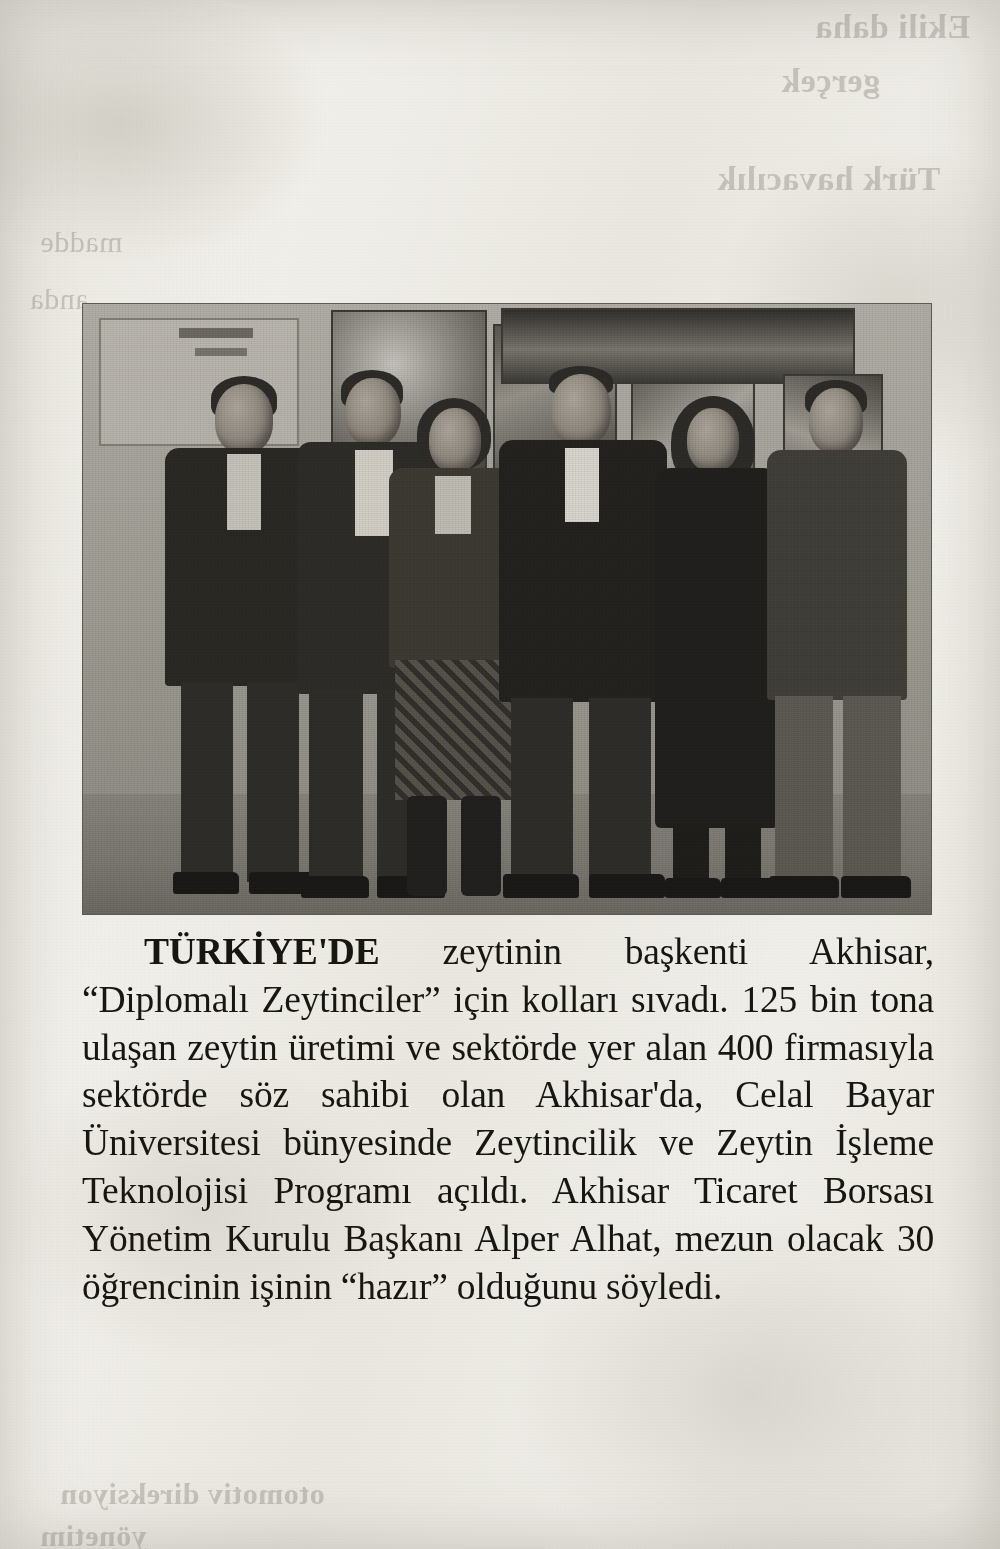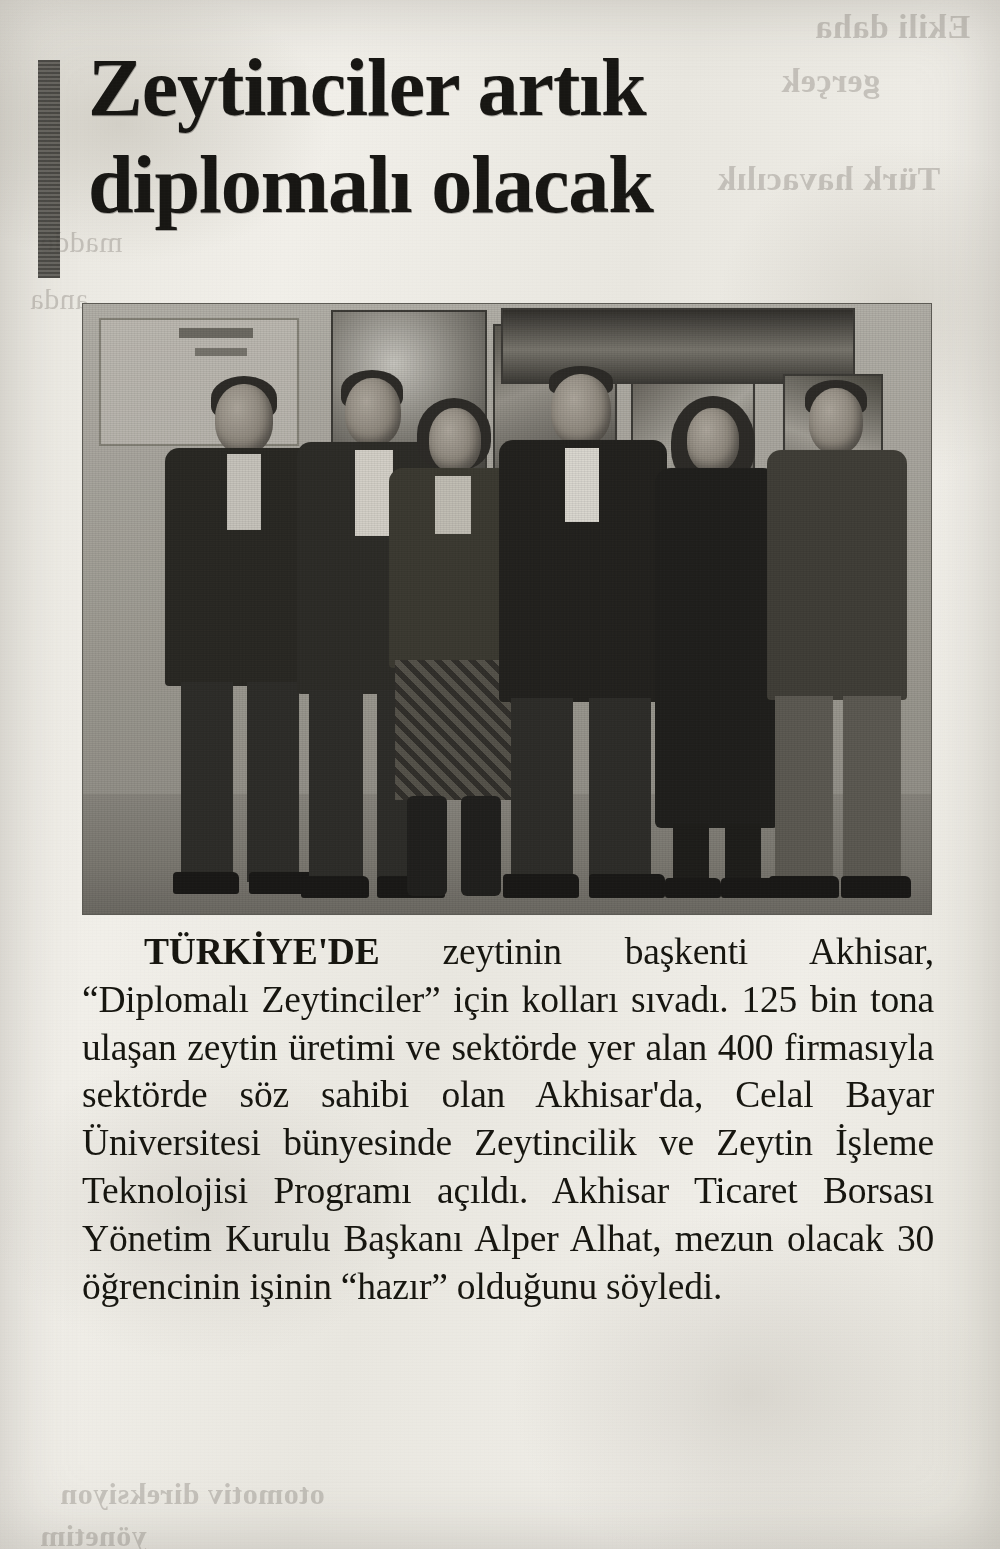--- a/index.html
+++ b/index.html
@@ -191,27 +191,20 @@
   <div class="paper-bg"></div>
 
   <div class="ghost" style="top:8px; right:30px; font-size:34px;">Ekili daha</div>
   <div class="ghost" style="top:62px; right:120px; font-size:34px;">gerçek</div>
   <div class="ghost" style="top:160px; right:60px; font-size:34px;">Türk havacılık</div>
   <div class="ghost l" style="top:225px; left:40px; font-size:30px; transform:scaleX(-1);">madde</div>
   <div class="ghost l" style="top:282px; left:30px; font-size:30px; transform:scaleX(-1);">anda</div>
   <div class="ghost" style="bottom:38px; left:60px; font-size:30px;">otomotiv direksiyon</div>
   <div class="ghost" style="bottom:-4px; left:40px; font-size:30px;">yönetim</div>
 
-  <div class="headline-block">
-    <div class="headline-bar"></div>
-    <h1 class="headline">
-      <span class="l1">Zeytinciler artık</span>
-      <span class="l2">diplomalı olacak</span>
-    </h1>
-  </div>
 
   <div class="photo-wrap">
     <div class="photo-wall"></div>
 
     <div class="wall-panel" style="left:16px; top:14px; width:196px; height:124px;"></div>
     <div class="wall-panel" style="left:96px; top:24px; width:74px; height:10px; background:#6e6b63; border:0;"></div>
     <div class="wall-panel" style="left:112px; top:44px; width:52px; height:8px; background:#7a776f; border:0;"></div>
 
     <div class="frame" style="left:248px; top:6px; width:152px; height:172px;">
       <div class="inner" style="background:radial-gradient(circle at 40% 30%, #cfcdc6 0%, #8a877f 45%, #3c3a35 100%);"></div>

